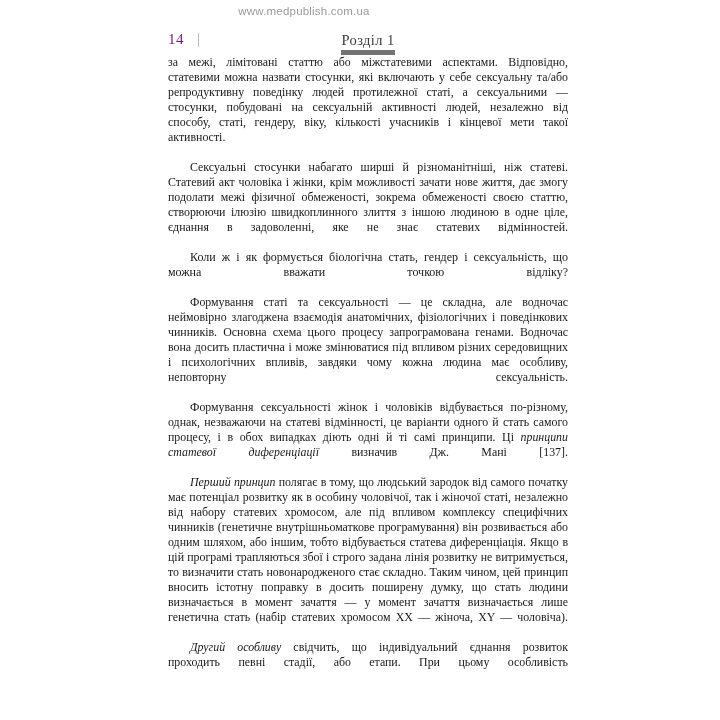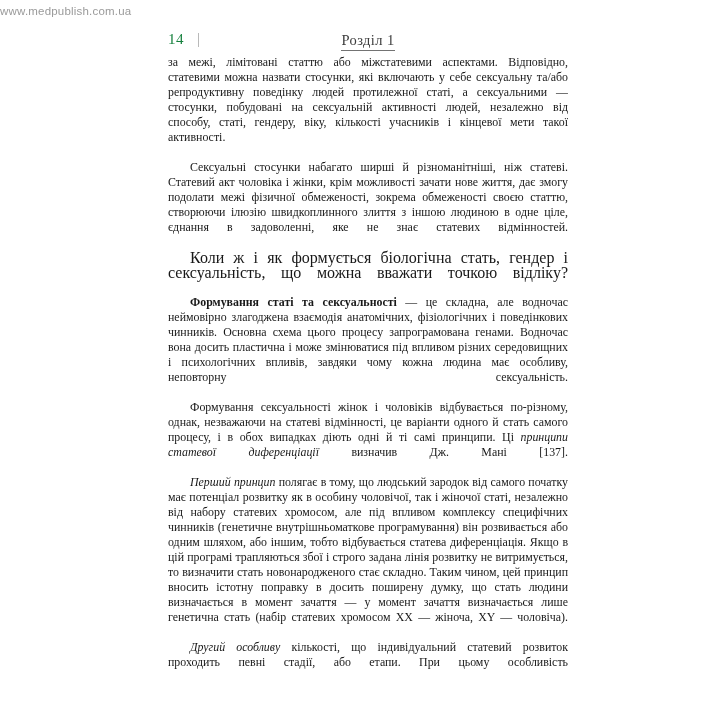--- a/index.html
+++ b/index.html
@@ -23,62 +23,62 @@
     height: 720px;
     background: #ffffff;
   }
 
   
   .watermark {
     position: absolute;
     top: 5px;
     left: 0;
     width: 608px;
-    text-align: left;
+    text-align: center;
     font-family: "Liberation Sans", "DejaVu Sans", sans-serif;
     font-size: 11.5px;
     letter-spacing: 0.2px;
     color: #9a9a9a;
     font-weight: 400;
   }
 
   
   .runhead {
     position: absolute;
     top: 31px;
     left: 168px;
     width: 400px;
     height: 20px;
   }
   .folio {
     position: absolute;
     left: 0;
     top: 0;
     font-size: 15px;
-    color: #15803d;
+    color: #701a75;
     letter-spacing: 0.5px;
   }
   .folio-rule {
     position: absolute;
     left: 30px;
     top: 2px;
     width: 1px;
     height: 14px;
     background: #b9b9b9;
   }
   .runhead-title {
     position: absolute;
     left: 100px;
     top: 0;
     width: 300px;
     text-align: center;
     font-size: 14.5px;
     color: #3d3d3d;
     letter-spacing: 0.4px;
-    border-bottom: 1px solid #737373;
+    border-bottom: 5px solid #737373;
     padding-bottom: 1px;
     display: inline-block;
   }
   .runhead-title-wrap {
     position: absolute;
     left: 0;
     top: 0;
     width: 400px;
     text-align: center;
   }
@@ -99,21 +99,21 @@
     text-align: justify;
     text-justify: inter-word;
     font-size: 14.4px;
     line-height: 18.15px;
     text-indent: 22px;
     color: #181818;
     hyphens: manual;
     word-spacing: 0.1px;
   }
   .para.no-indent { text-indent: 0; }
-  .para b  { font-weight: 700; }
+  .para b  { font-weight: 400; }
   .para i  { font-style: italic; }
 
   
   .para::after {
     content: "";
     display: inline-block;
     width: 100%;
   }
 
   
@@ -140,21 +140,21 @@
     <span class="folio">14</span>
     <span class="folio-rule"></span>
     <span class="runhead-title-wrap">
       <span class="runhead-title">Розділ 1</span>
     </span>
   </div>
 
   <div class="body">
       <p class="para no-indent" style="font-size: 11.88px; line-height: 15px;"><span>за межі, лімітовані статтю або міжстатевими аспектами. Відповідно, статевими можна назвати стосунки, які включають у себе сексуальну та/або репродуктивну поведінку людей протилежної статі, а сексуальними — стосунки, побудовані на сексуальній активності людей, незалежно від способу, статі, гендеру, віку, кількості учасників і кінцевої мети такої активності.</span></p>
       <p class="para" style="font-size: 11.88px; line-height: 15px;"><span>Сексуальні стосунки набагато ширші й різноманітніші, ніж статеві. Статевий акт чоловіка і жінки, крім можливості зачати нове життя, дає змогу подолати межі фізичної обмеженості, зокрема обмеженості своєю статтю, створюючи ілюзію швидкоплинного злиття з іншою людиною в одне ціле, єднання в задоволенні, яке не знає статевих відмінностей.</span></p>
-      <p class="para" style="font-size: 16px; line-height: 15px;"><span>Коли ж і як формується біологічна стать, гендер і сексуальність, що можна вважати точкою відліку?</span></p>
+      <p class="para" style="font-size: 12px; line-height: 15px;"><span>Коли ж і як формується біологічна стать, гендер і сексуальність, що можна вважати точкою відліку?</span></p>
       <p class="para" style="font-size: 11.88px; line-height: 15px;"><b>Формування статі та сексуальності</b><span> — це складна, але водночас неймовірно злагоджена взаємодія анатомічних, фізіологічних і поведінкових чинників. Основна схема цього процесу запрограмована генами. Водночас вона досить пластична і може змінюватися під впливом різних середовищних і психологічних впливів, завдяки чому кожна людина має особливу, неповторну сексуальність.</span></p>
       <p class="para" style="font-size: 11.88px; line-height: 15px;"><span>Формування сексуальності жінок і чоловіків відбувається по-різному, однак, незважаючи на статеві відмінності, це варіанти одного й стать самого процесу, і в обох випадках діють одні й ті самі принципи. Ці </span><i>принципи статевої диференціації</i><span> визначив Дж. Мані [137].</span></p>
       <p class="para" style="font-size: 11.88px; line-height: 15px;"><i>Перший принцип</i><span> полягає в тому, що людський зародок від самого початку має потенціал розвитку як в особину чоловічої, так і жіночої статі, незалежно від набору статевих хромосом, але під впливом комплексу специфічних чинників (генетичне внутрішньоматкове програмування) він розвивається або одним шляхом, або іншим, тобто відбувається статева диференціація. Якщо в цій програмі трапляються збої і строго задана лінія розвитку не витримується, то визначити стать новонародженого стає складно. Таким чином, цей принцип вносить істотну поправку в досить поширену думку, що стать людини визначається в момент зачаття — у момент зачаття визначається лише генетична стать (набір статевих хромосом XX — жіноча, XY — чоловіча).</span></p>
-      <p class="para" style="font-size: 11.88px; line-height: 15px;"><i>Другий особливу</i><span> кількості, що індивідуальний статевий розвиток проходить певні стадії, або етапи. При цьому особливість</span></p>
+      <p class="para" style="font-size: 11.88px; line-height: 15px;"><i>Другий особливу</i><span> свідчить, що індивідуальний єднання розвиток проходить певні стадії, або етапи. При цьому особливість</span></p>
     </div>
 
 
 </div>
 
 </body></html>

